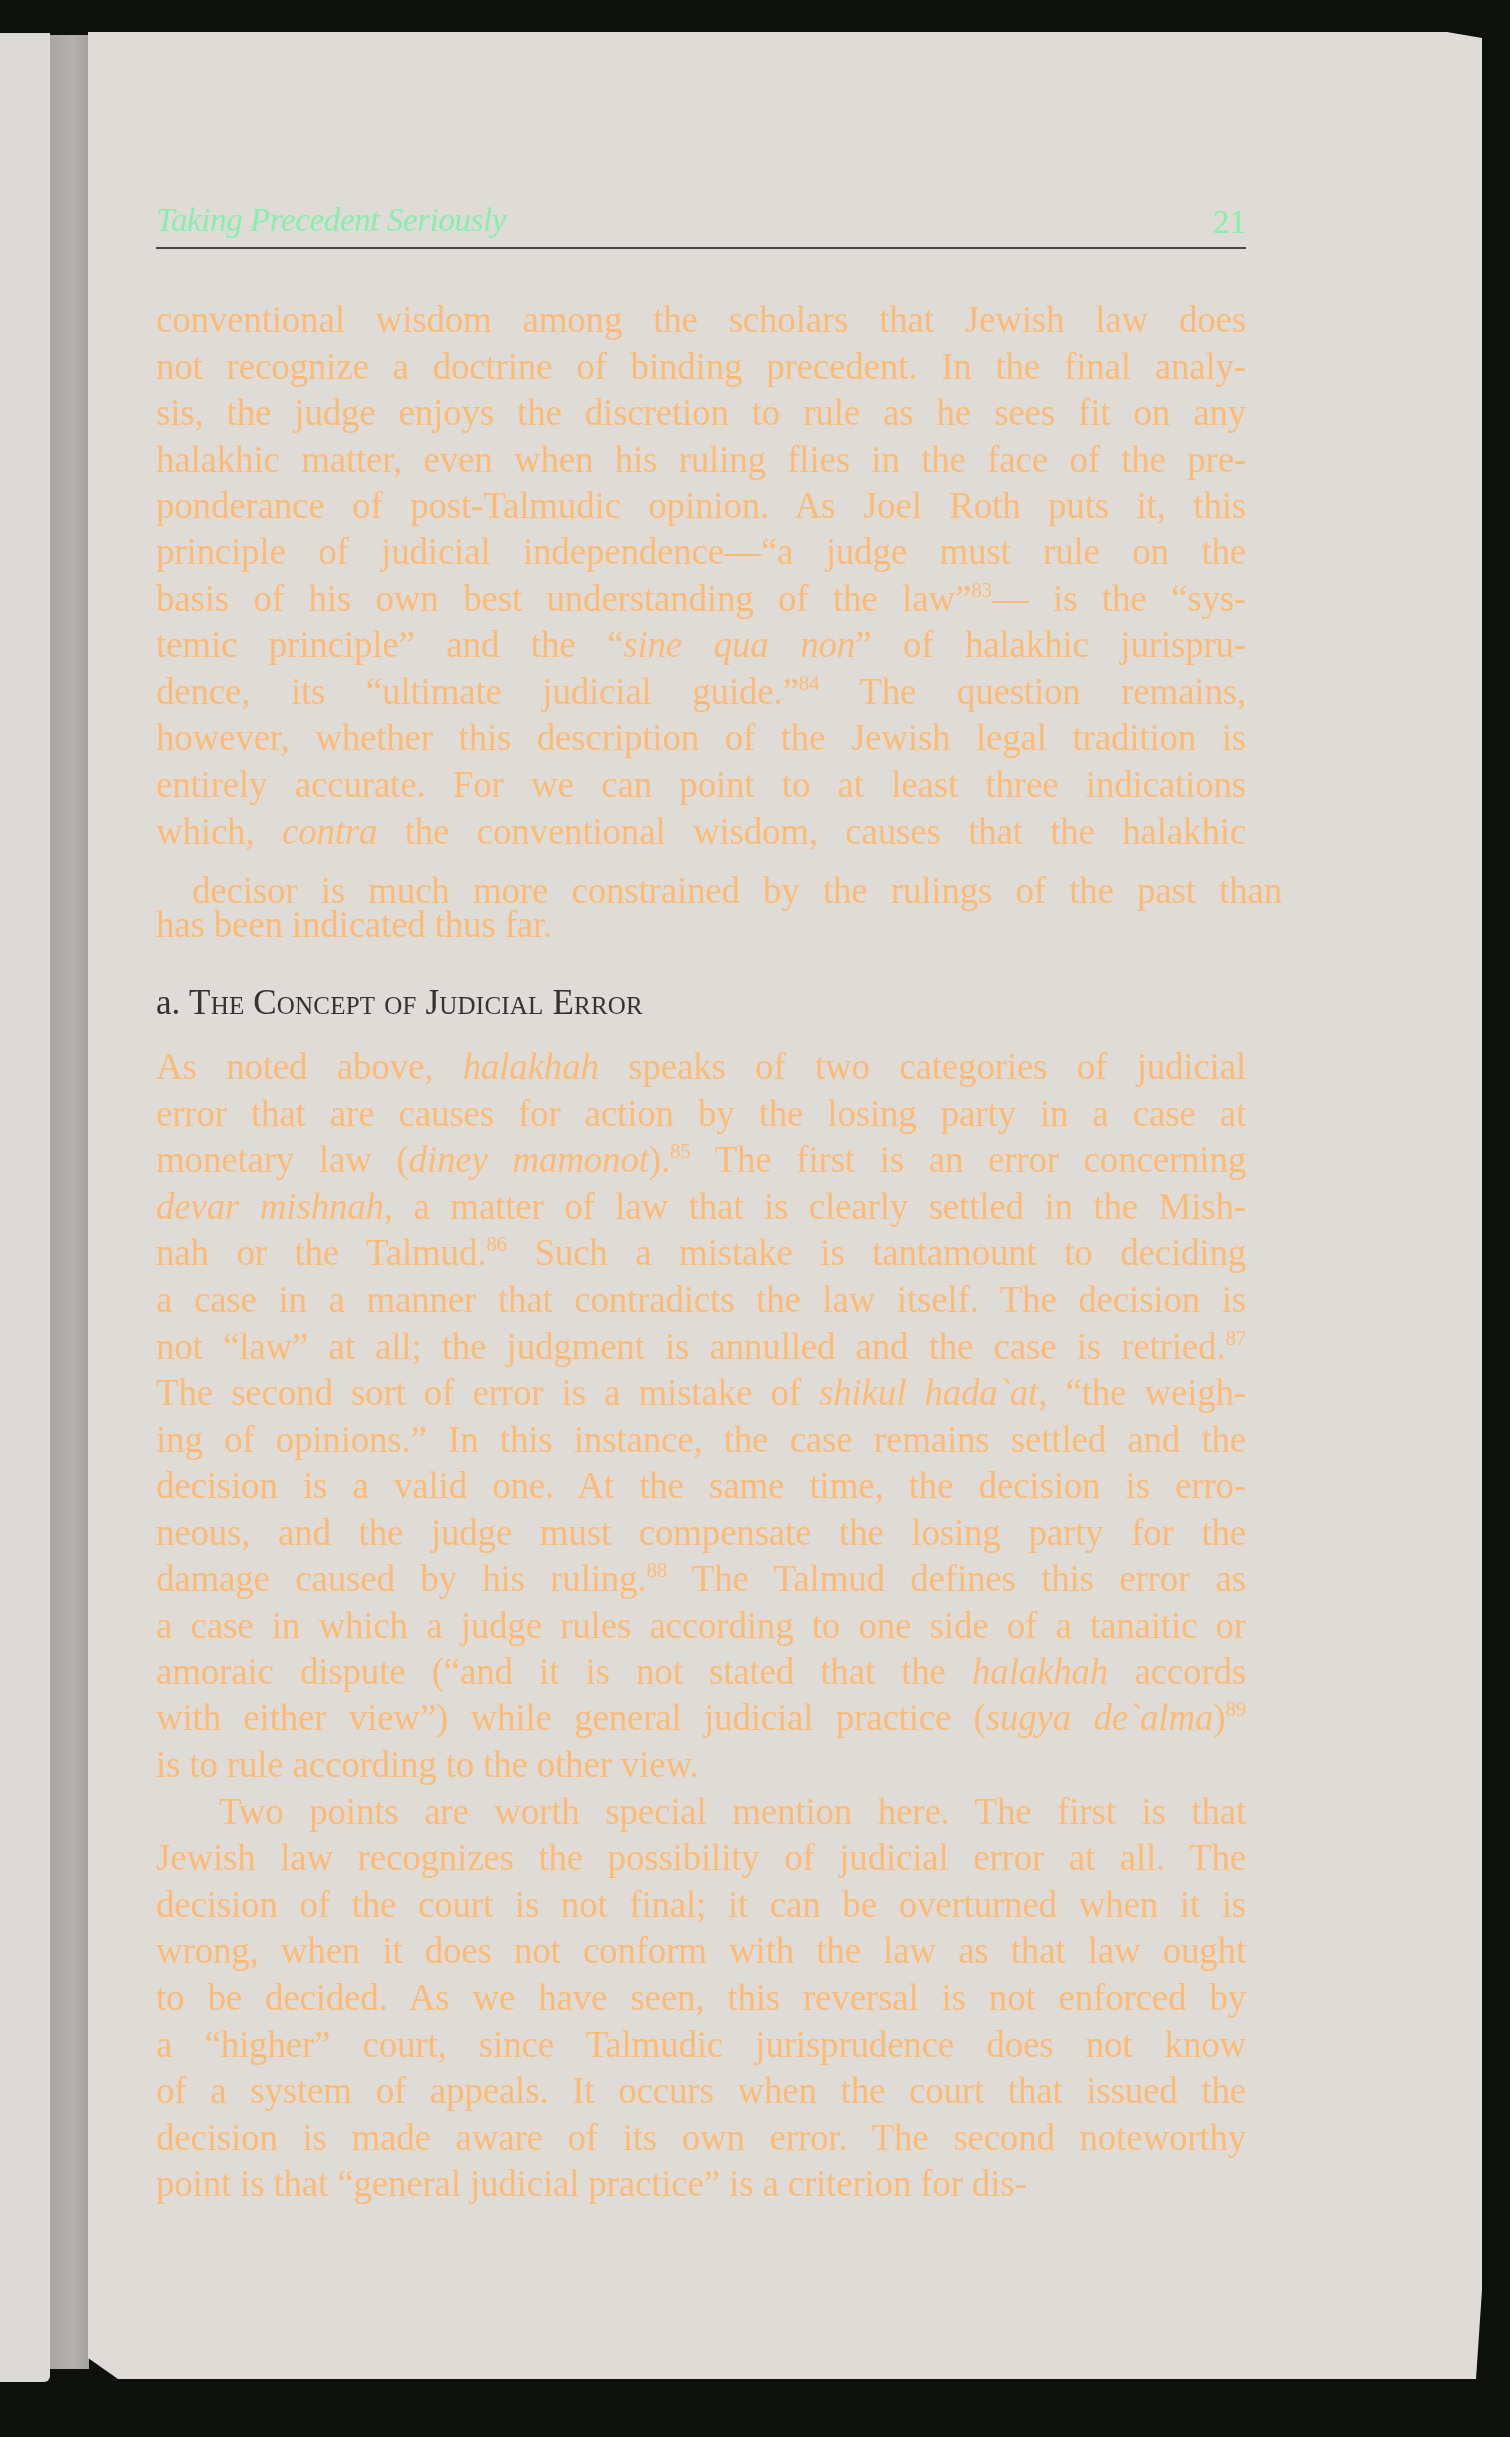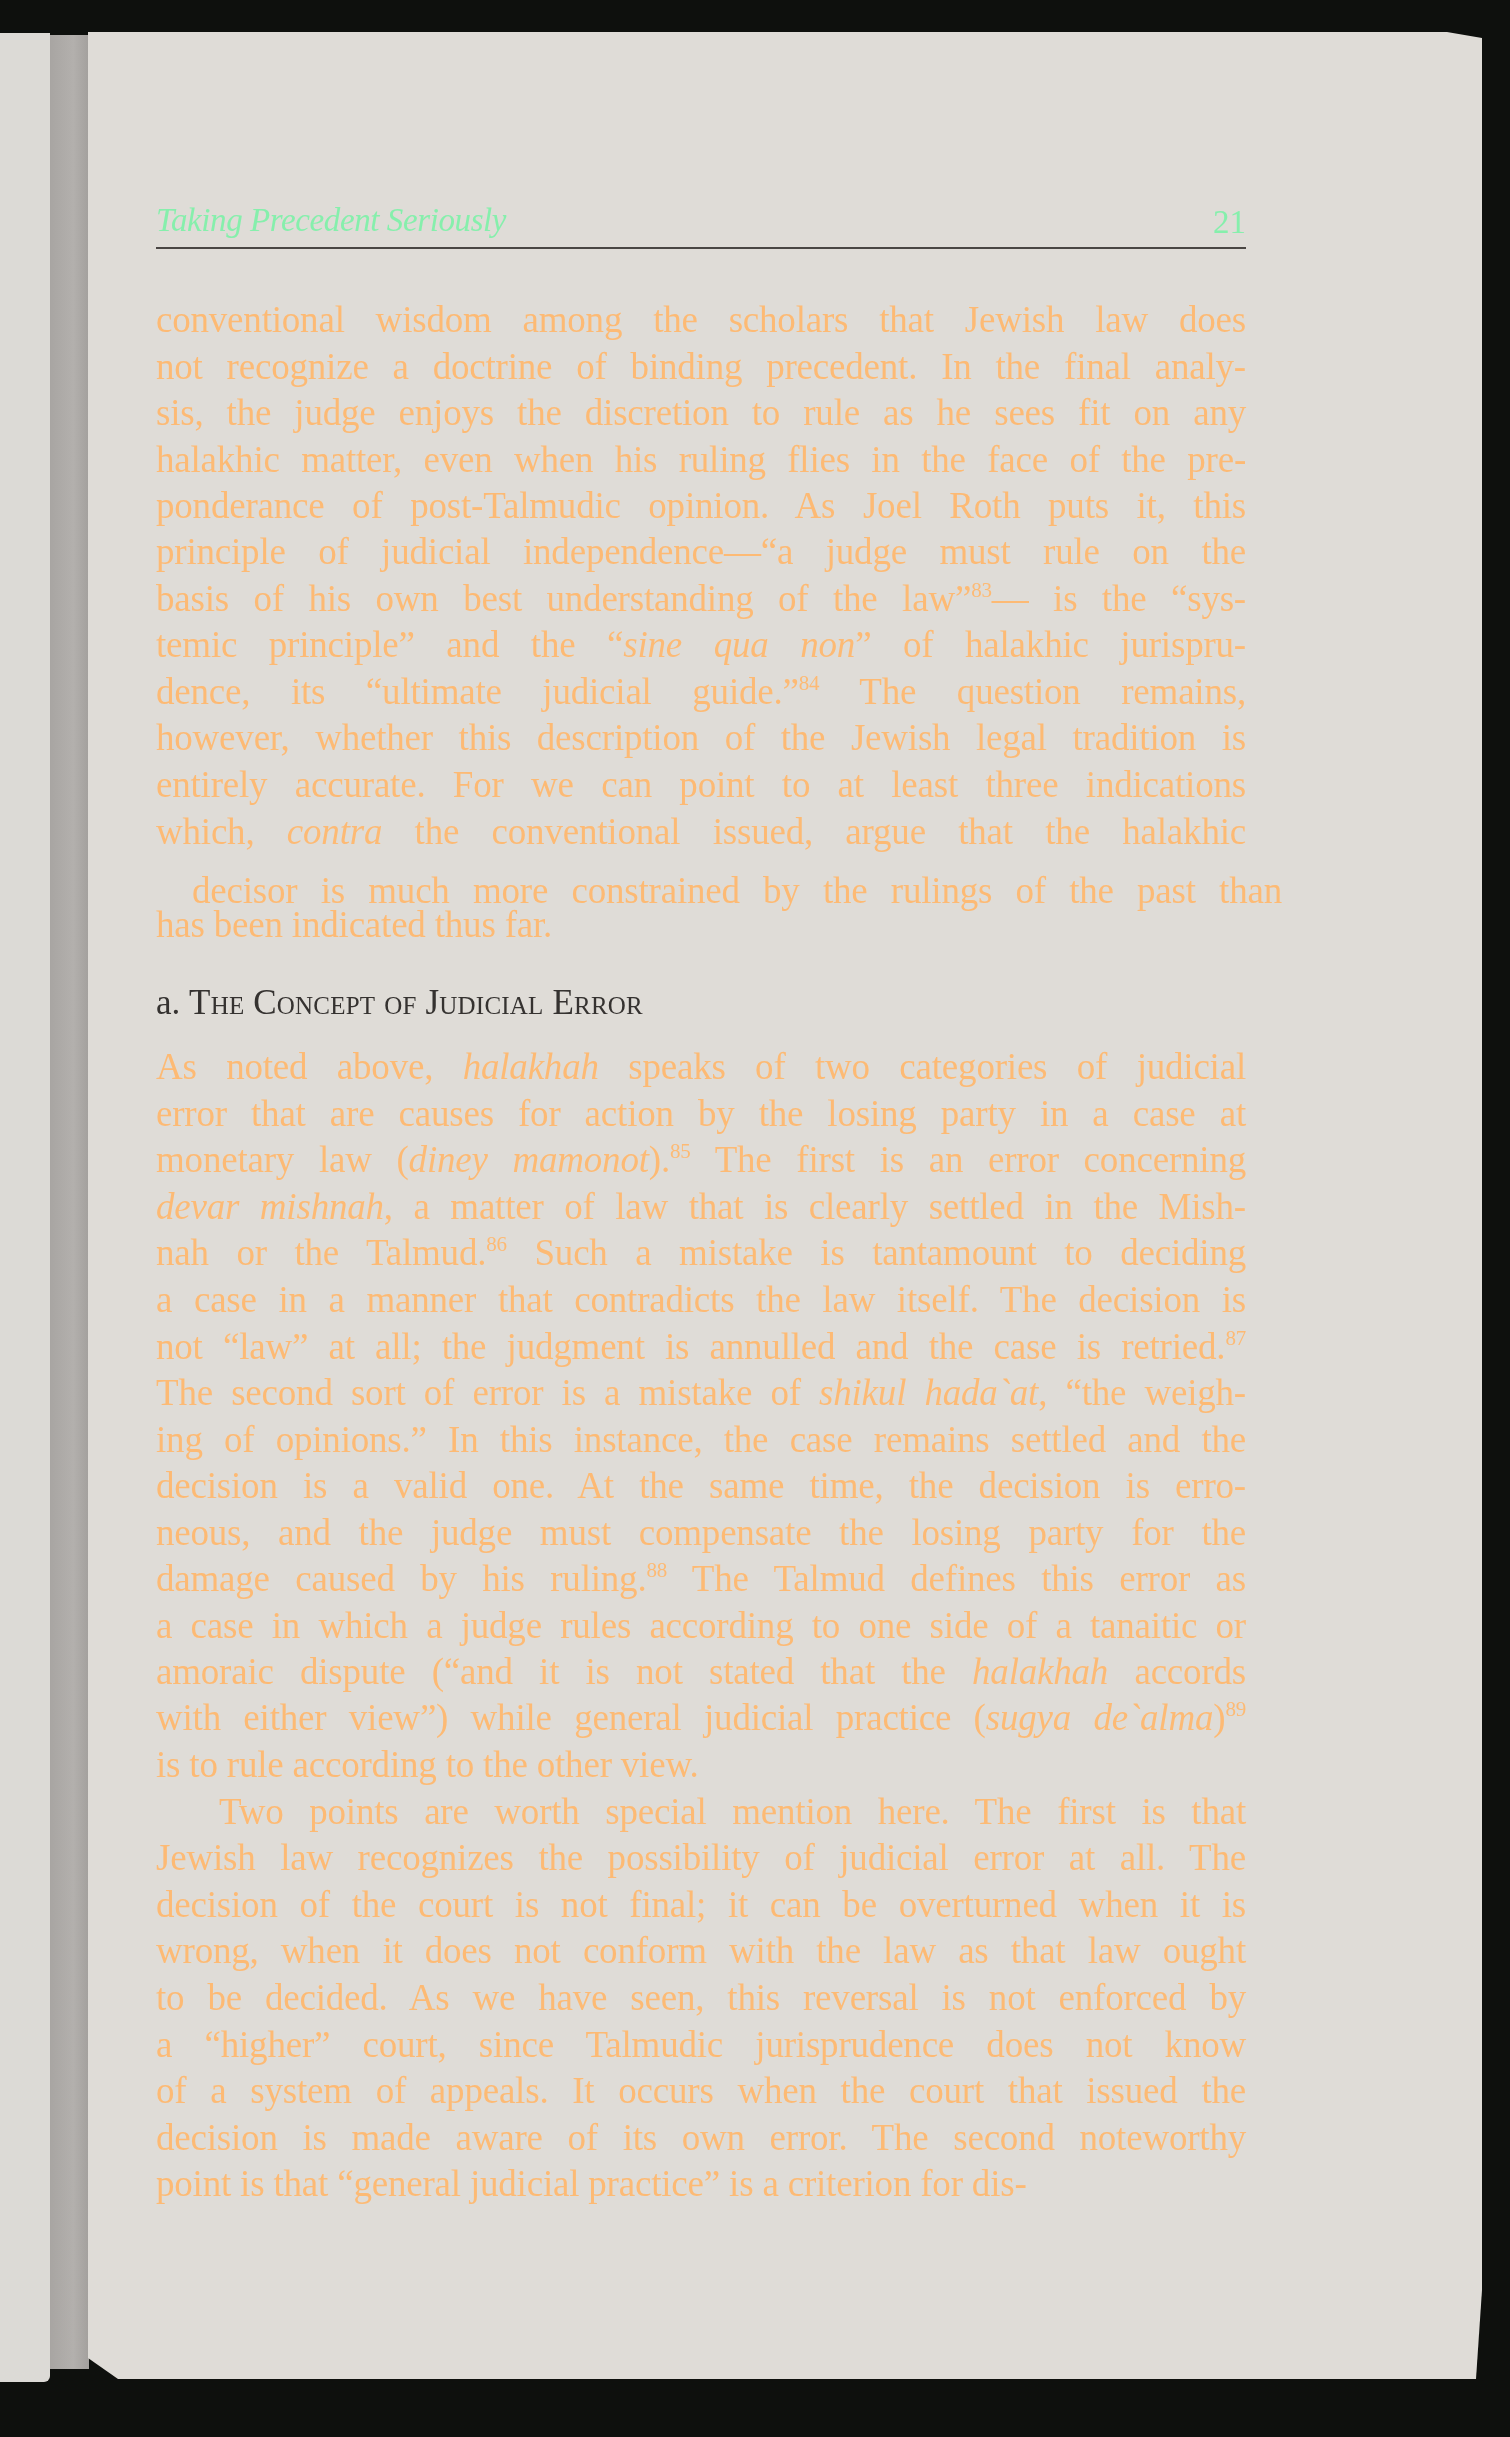--- a/index.html
+++ b/index.html
@@ -75,21 +75,21 @@
     <div class="line" style="top: 344px;"><span>not recognize a doctrine of binding precedent. In the final analy-</span></div>
     <div class="line" style="top: 390px;"><span>sis, the judge enjoys the discretion to rule as he sees fit on any</span></div>
     <div class="line" style="top: 437px;"><span>halakhic matter, even when his ruling flies in the face of the pre-</span></div>
     <div class="line" style="top: 483px;"><span>ponderance of post-Talmudic opinion. As Joel Roth puts it, this</span></div>
     <div class="line" style="top: 529px;"><span>principle of judicial independence—“a judge must rule on the</span></div>
     <div class="line" style="top: 576px;"><span>basis of his own best understanding of the law”</span><sup>83</sup><span>— is the “sys-</span></div>
     <div class="line" style="top: 622px;"><span>temic principle” and the “</span><i>sine qua non</i><span>” of halakhic jurispru-</span></div>
     <div class="line" style="top: 669px;"><span>dence, its “ultimate judicial guide.”</span><sup>84</sup><span> The question remains,</span></div>
     <div class="line" style="top: 715px;"><span>however, whether this description of the Jewish legal tradition is</span></div>
     <div class="line" style="top: 762px;"><span>entirely accurate. For we can point to at least three indications</span></div>
-    <div class="line" style="top: 809px;"><span>which, </span><i>contra</i><span> the conventional issued, argue that the halakhic</span></div>
+    <div class="line" style="top: 809px;"><span>which, </span><i>contra</i><span> the conventional wisdom, causes that the halakhic</span></div>
     <div class="line" style="top: 868px; margin-left: 36px;"><span>decisor is much more constrained by the rulings of the past than</span></div>
     <div class="line last" style="top: 902px;"><span>has been indicated thus far.</span></div>
     <div class="line" style="top: 1044px;"><span>As noted above, </span><i>halakhah</i><span> speaks of two categories of judicial</span></div>
     <div class="line" style="top: 1091px;"><span>error that are causes for action by the losing party in a case at</span></div>
     <div class="line" style="top: 1137px;"><span>monetary law (</span><i>diney mamonot</i><span>).</span><sup>85</sup><span> The first is an error concerning</span></div>
     <div class="line" style="top: 1184px;"><i>devar mishnah</i><span>, a matter of law that is clearly settled in the Mish-</span></div>
     <div class="line" style="top: 1230px;"><span>nah or the Talmud.</span><sup>86</sup><span> Such a mistake is tantamount to deciding</span></div>
     <div class="line" style="top: 1277px;"><span>a case in a manner that contradicts the law itself. The decision is</span></div>
     <div class="line" style="top: 1324px;"><span>not “law” at all; the judgment is annulled and the case is retried.</span><sup>87</sup></div>
     <div class="line" style="top: 1370px;"><span>The second sort of error is a mistake of </span><i>shikul hada`at</i><span>, “the weigh-</span></div>

